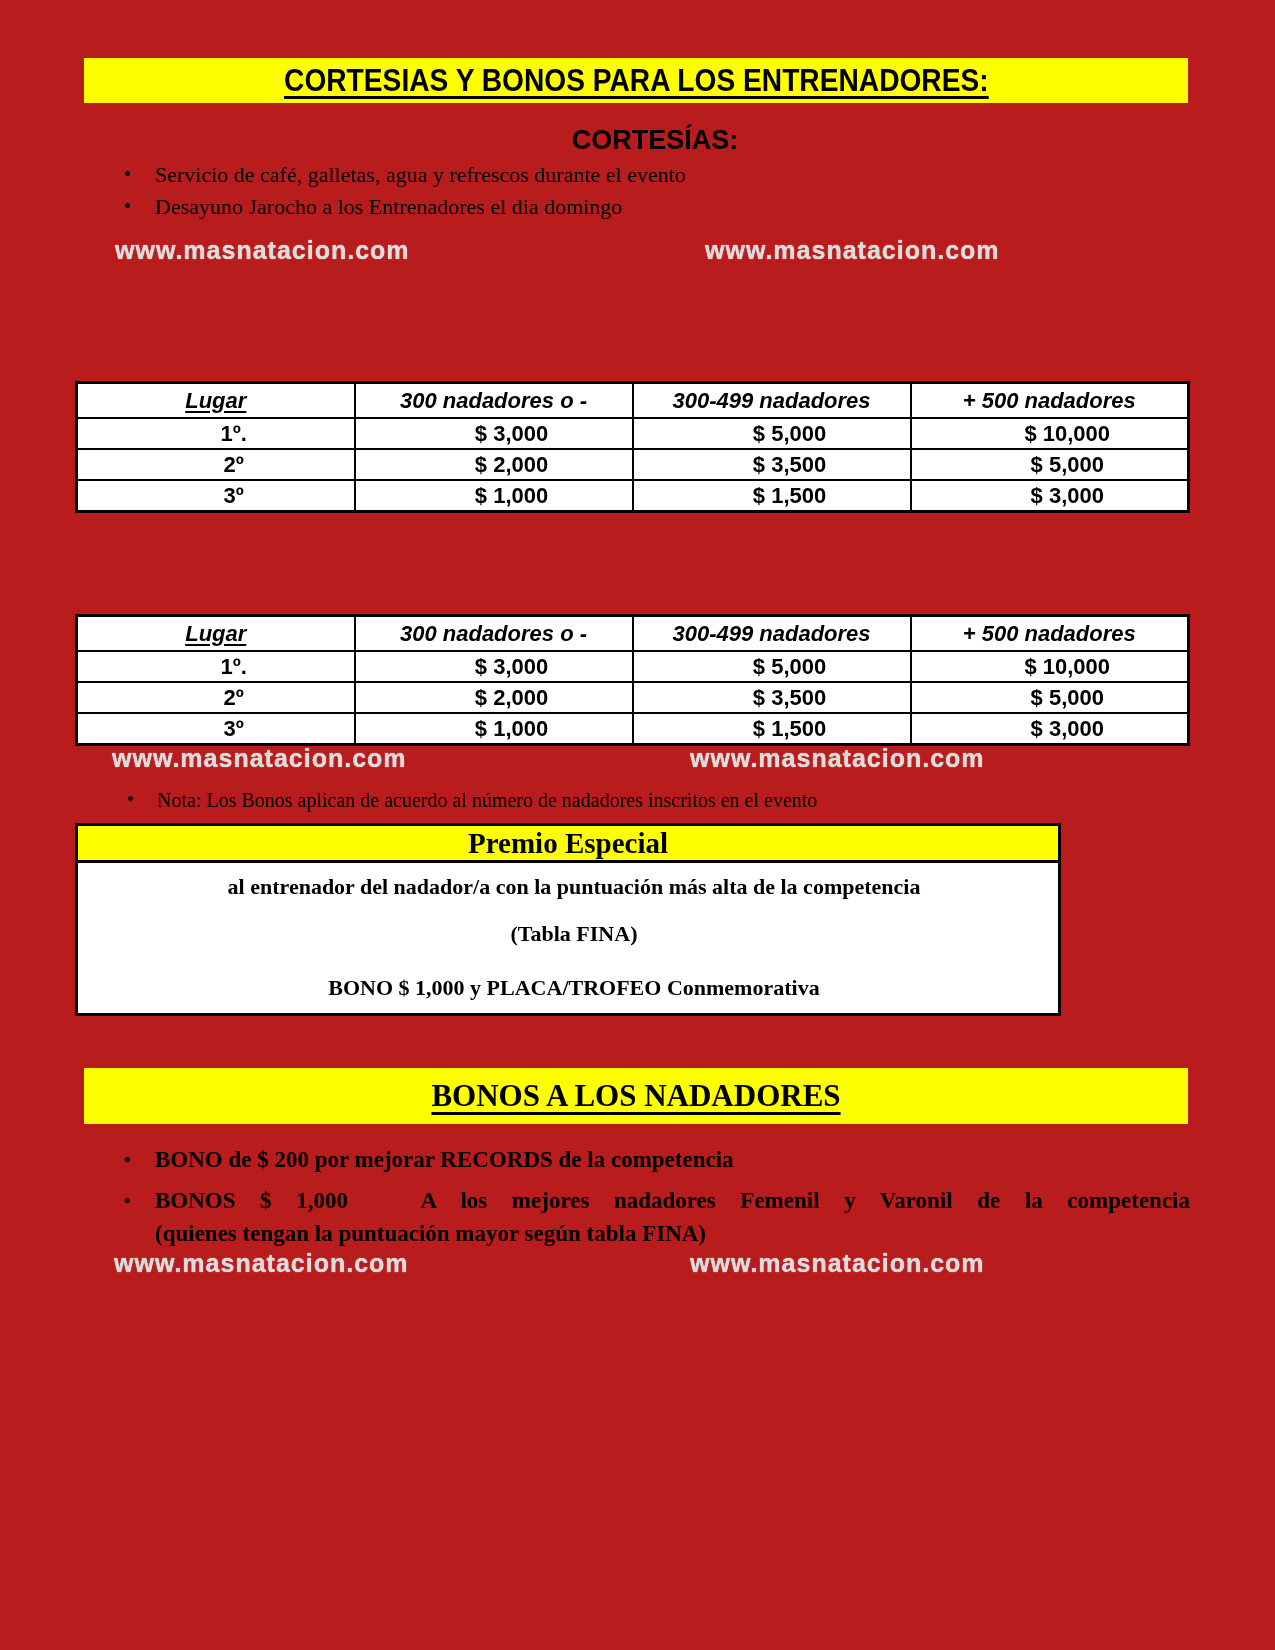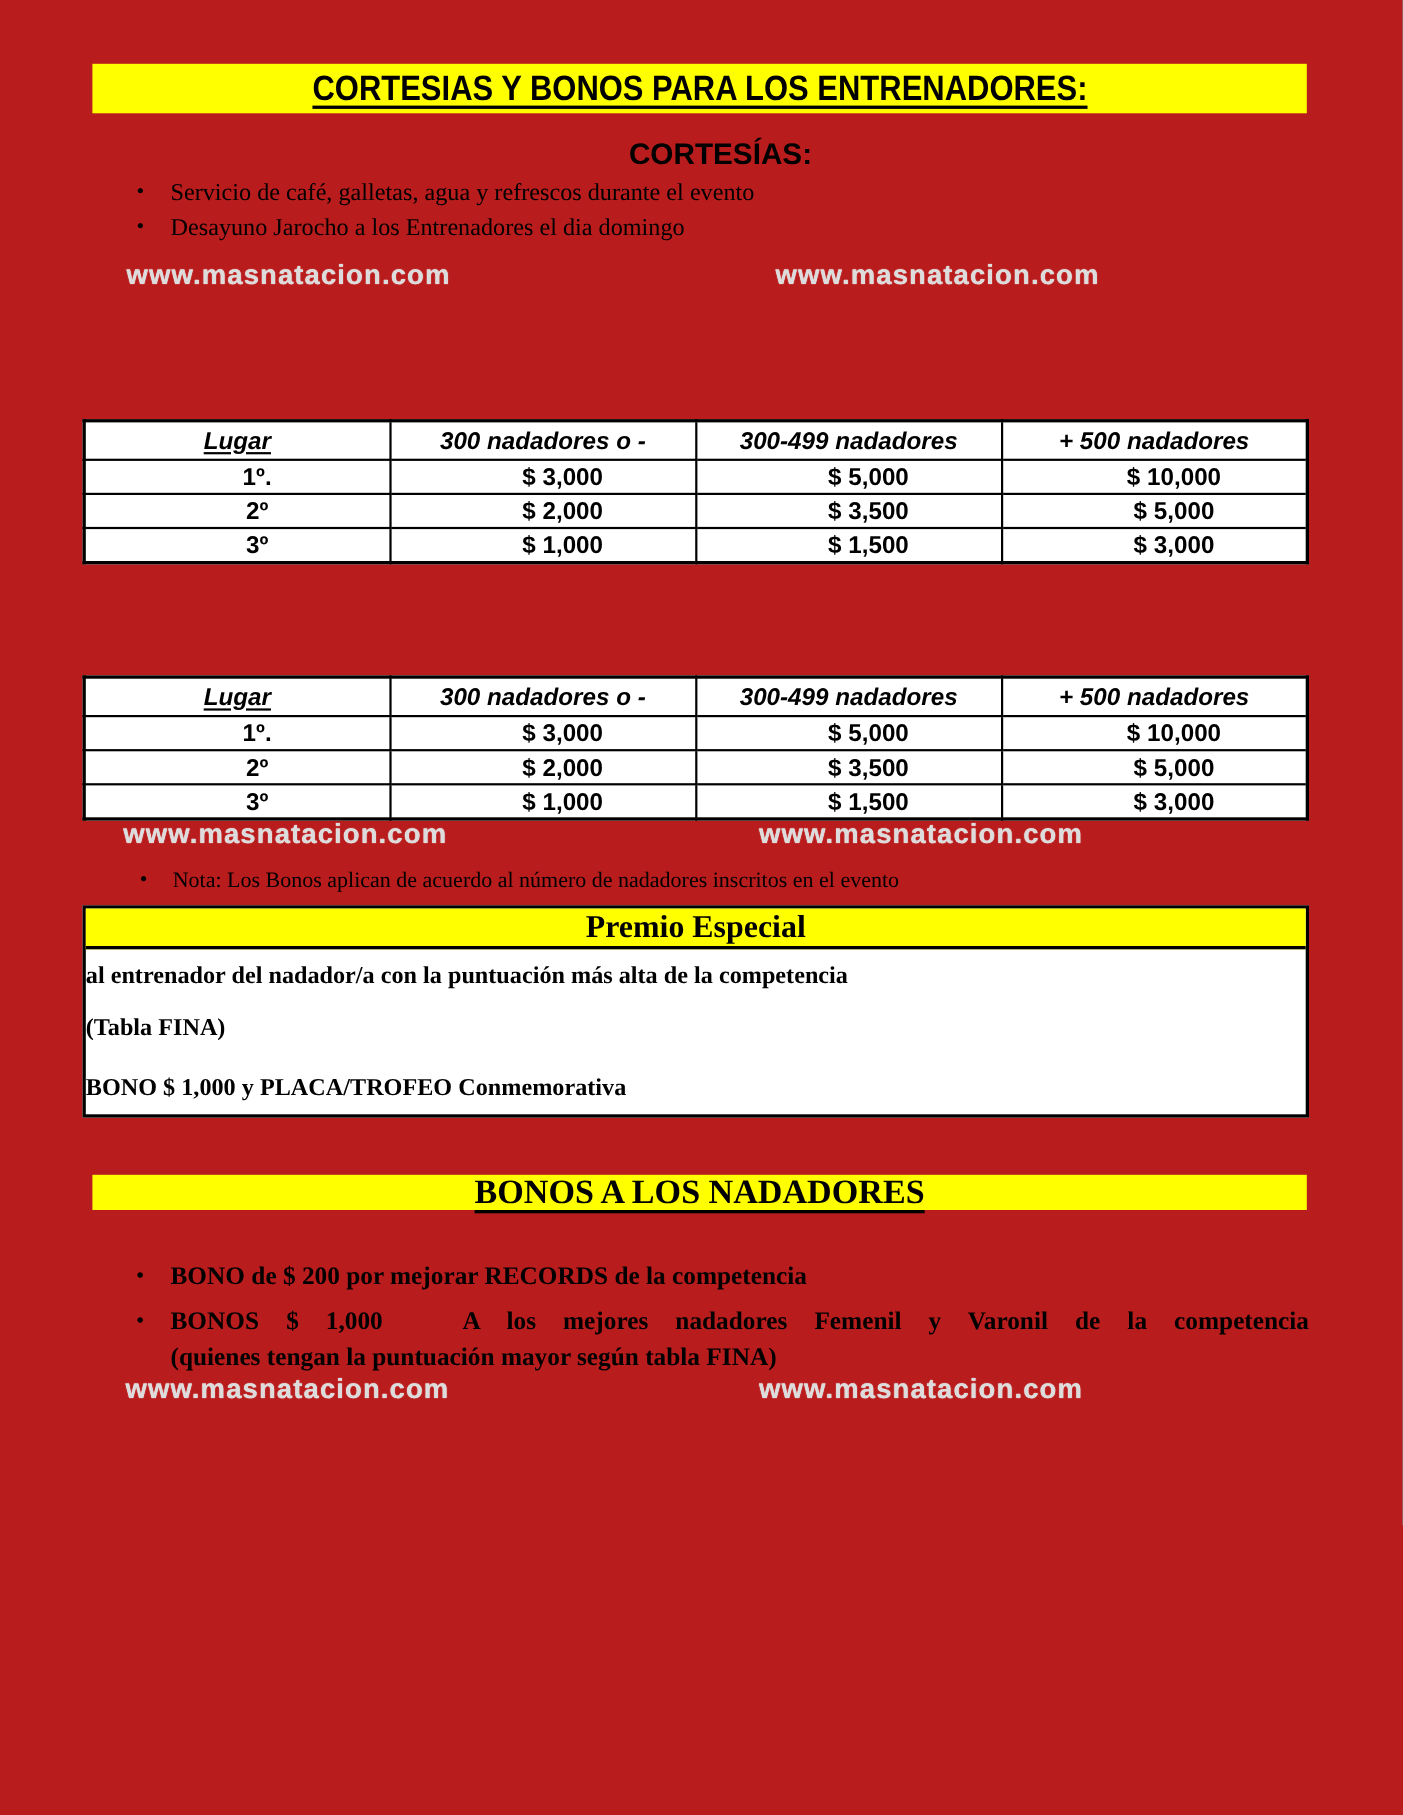--- a/index.html
+++ b/index.html
@@ -16,21 +16,21 @@
   }
   .condensed {
     display:inline-block; white-space:nowrap; font-weight:bold;
     transform:scaleX(0.88); transform-origin:center;
     letter-spacing:0px;
   }
   #banner-title    { top:58px;  height:45px; font-size:32px; }
   #banner-title .condensed { text-decoration:underline; text-decoration-thickness:3px; text-underline-offset:5px; }
   #banner-puntuacion { top:309px; height:37px; font-size:31px; }
   #banner-medallero  { top:546px; height:37px; font-size:31px; }
-  #banner-nadadores  { top:1068px; height:32px; font-family:"Liberation Serif", serif; font-weight:bold; font-size:31px; }
+  #banner-nadadores  { top:1068px; height:56px; font-family:"Liberation Serif", serif; font-weight:bold; font-size:31px; }
   #banner-nadadores .serif-title {
     text-decoration:underline; text-decoration-thickness:3px; text-underline-offset:6px;
     white-space:nowrap;
   }
 
   
   .section-heading {
     position:absolute; top:125px; left:120px; width:1070px;
     text-align:center; font-weight:bold; font-size:27px;
     font-family:"Liberation Sans", sans-serif;
@@ -68,31 +68,31 @@
   
   .nota {
     position:absolute; top:789px; left:125px; width:1000px; z-index:2;
     font-family:"Liberation Serif", serif; font-size:20px;
     padding-left:32px;
   }
   .nota::before { content:"\2022"; position:absolute; left:2px; top:-1px; font-size:20px; }
 
   
   .premio-box {
-    position:absolute; left:75px; top:823px; width:1115px; height:193px;
+    position:absolute; left:75px; top:823px; width:986px; height:193px;
     border:3px solid #000; box-sizing:border-box; background:#fff; z-index:2;
   }
   .premio-header {
     height:37px; box-sizing:border-box; border-bottom:3px solid #000;
     display:flex; align-items:center; justify-content:center;
     font-family:"Liberation Serif", serif; font-weight:bold; font-size:29px;
   }
   .premio-line {
-    text-align:left; font-family:"Liberation Serif", serif;
-    font-weight:bold; font-size:22px; line-height:26px;
+    text-align:center; font-family:"Liberation Serif", serif;
+    font-weight:bold; font-size:22px; line-height:26px;margin-left:12px;
   }
   .premio-line.l1 { margin-top:11px; }
   .premio-line.l2 { margin-top:21px; }
   .premio-line.l3 { margin-top:28px; }
 
   
   .bullets-bottom {
     position:absolute; top:1143px; left:122px; width:1068px; z-index:2;
     font-family:"Liberation Serif", serif; font-weight:bold; font-size:23px;
   }

